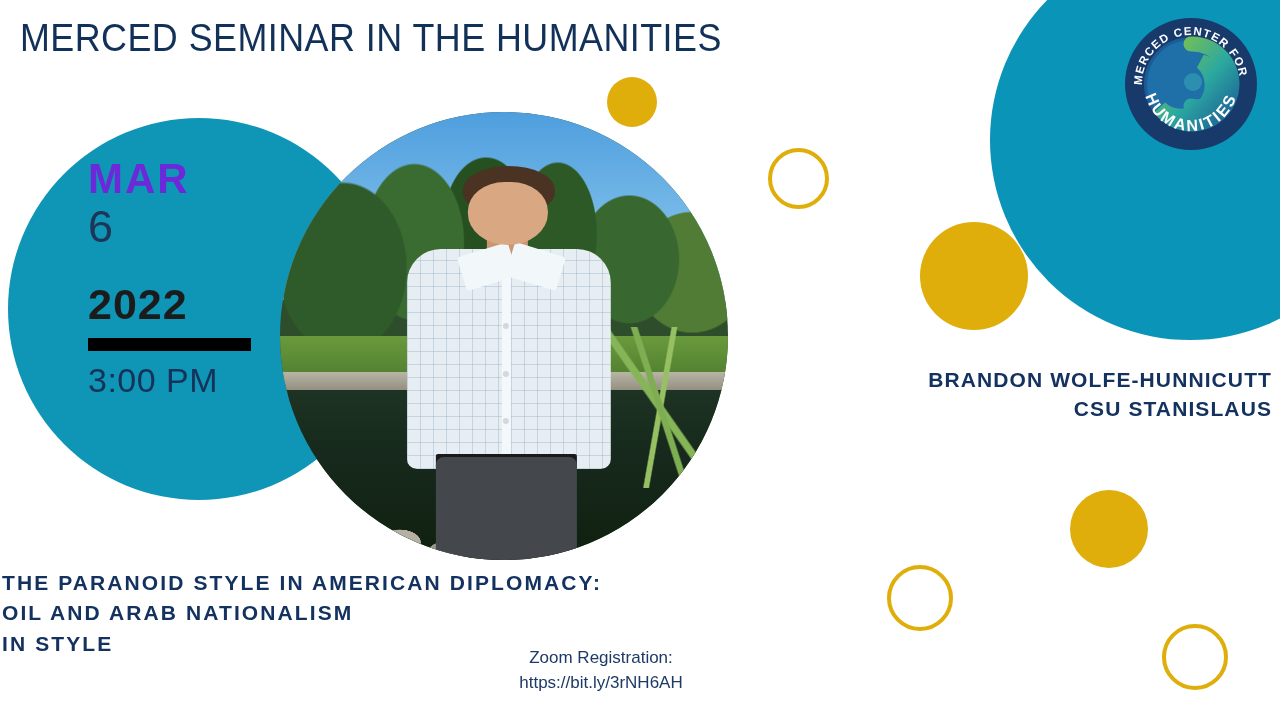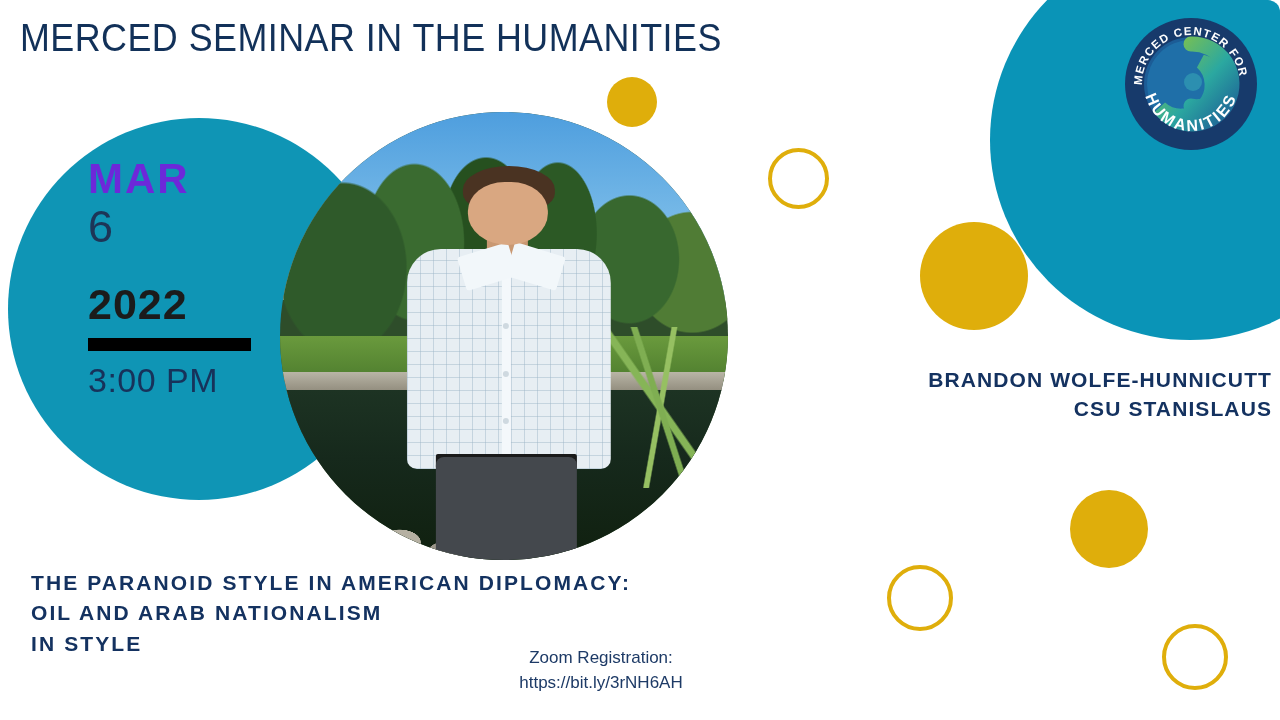--- a/index.html
+++ b/index.html
@@ -10,21 +10,20 @@
   }
   body {
     font-family: "Liberation Sans", sans-serif;
   }
   .poster {
     position: relative;
     width: 1280px;
     height: 720px;
     background: #ffffff;
     overflow: hidden;
-    border-radius: 12px;
   }
 
   
   .shape { position: absolute; border-radius: 50%; }
 
   .teal-blob-tr {
     width: 400px; height: 400px;
     left: 990px; top: -60px;
     background: #0A94B7;
   }
@@ -236,21 +235,21 @@
     font-size: 21px;
     font-weight: 700;
     letter-spacing: 1.1px;
     color: #143260;
     line-height: 1.36;
   }
 
   
   .talk-title {
     position: absolute;
-    left: 31px;
+    left: 2px;
     top: 568px;
     width: 780px;
     z-index: 12;
   }
   .talk-title div {
     font-size: 21px;
     font-weight: 700;
     letter-spacing: 2.1px;
     color: #143260;
     line-height: 1.45;

